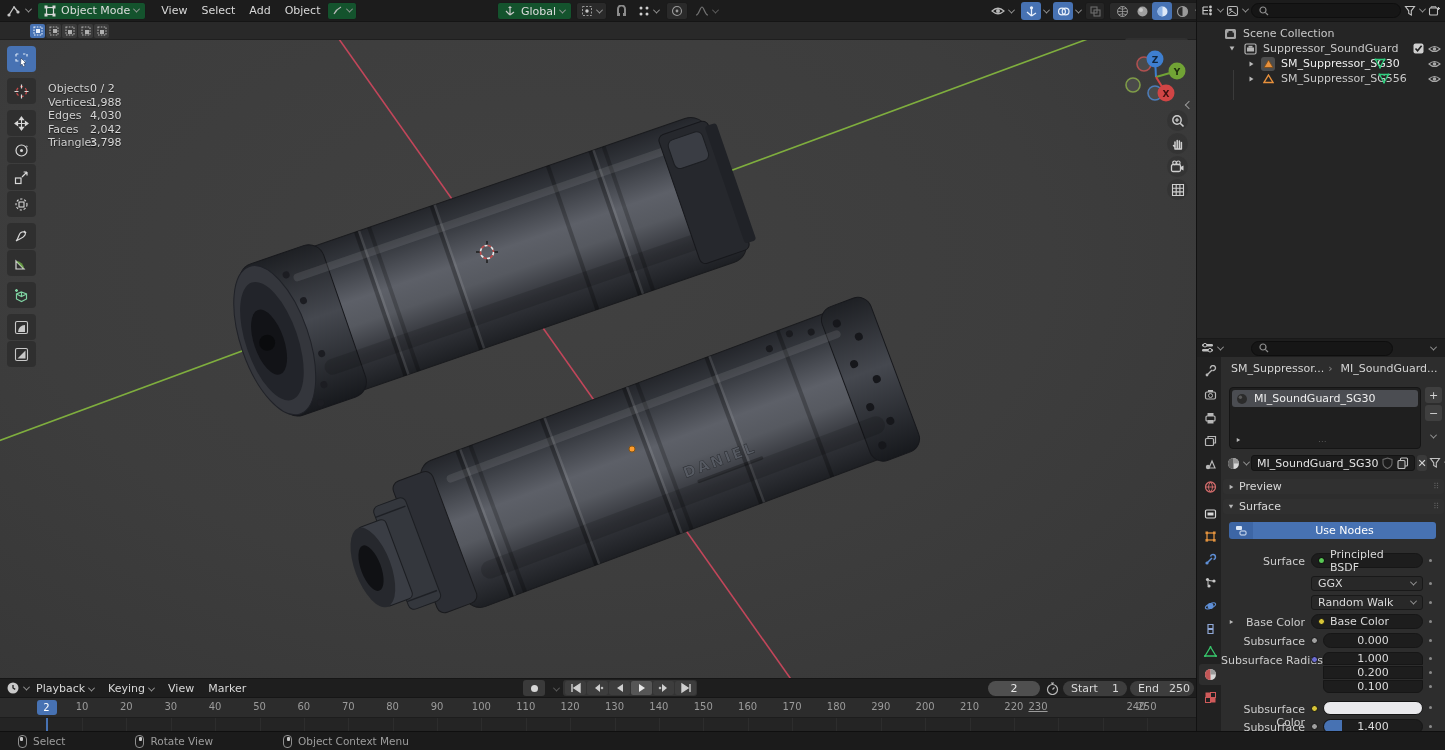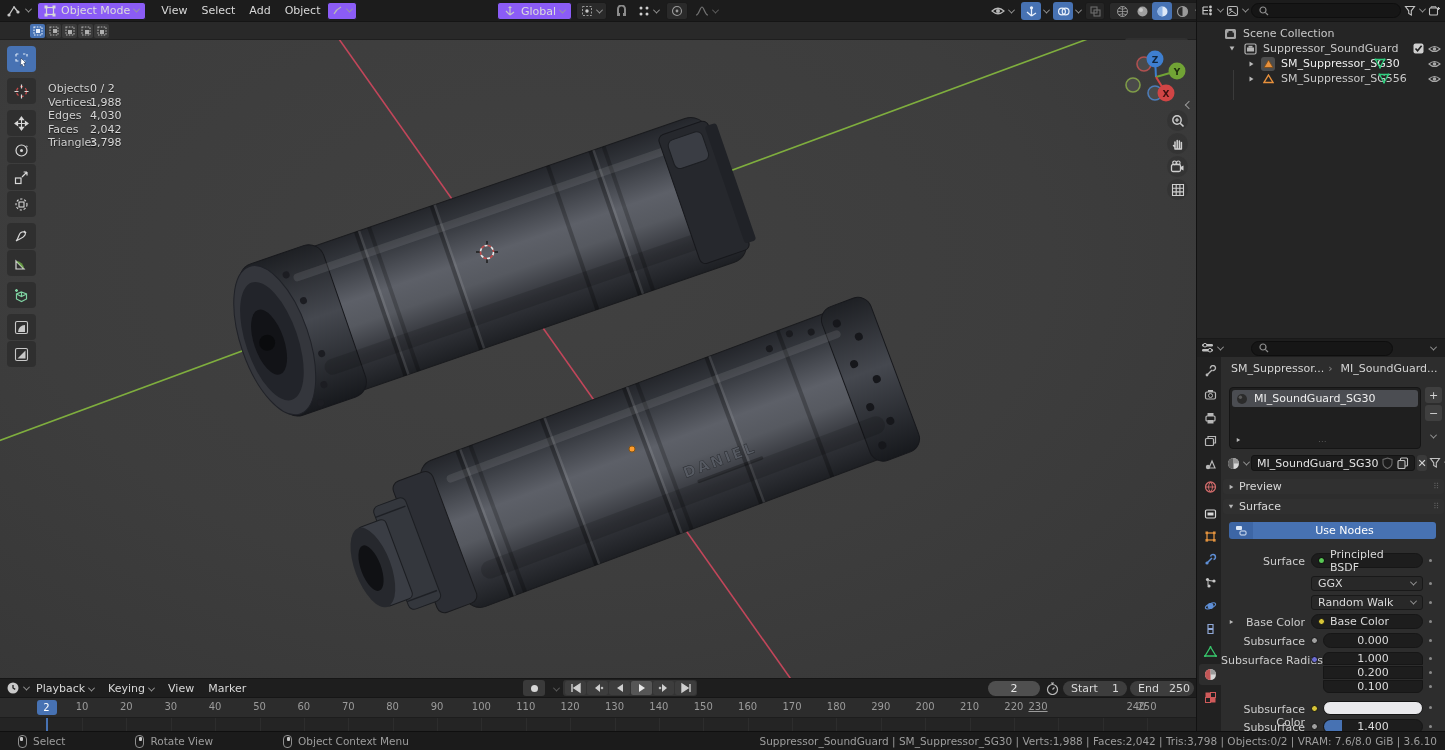--- a/index.html
+++ b/index.html
@@ -6,21 +6,21 @@
   *{box-sizing:border-box;}
   .app{position:relative;width:1445px;height:750px;background:#1c1c1c;overflow:hidden;
        font-family:"DejaVu Sans","Liberation Sans",sans-serif;font-size:11px;color:#d4d4d4;
        -webkit-font-smoothing:antialiased;}
   .abs{position:absolute;}
 
   
   .cv{display:inline-block;width:5px;height:5px;border-right:1.2px solid #9b9b9b;border-bottom:1.2px solid #9b9b9b;
       transform:rotate(45deg) translate(-1px,-1px);margin-left:4px;}
   .menu-item{padding:0 7px;line-height:22px;color:#d8d8d8;cursor:default;}
-  .dd{display:inline-flex;align-items:center;background:#8b5cf6;border:1px solid #1a1a1a;border-radius:3px;
+  .dd{display:inline-flex;align-items:center;background:#14532d;border:1px solid #1a1a1a;border-radius:3px;
       height:18px;padding:0 6px;color:#dcdcdc;}
   .ibtn{display:inline-flex;align-items:center;justify-content:center;border-radius:3px;height:18px;}
   .searchbox{display:flex;align-items:center;background:#161616;border:1px solid #0e0e0e;border-radius:9px;height:15px;padding:0 7px;gap:5px;}
   .dot-dec{position:absolute;width:3px;height:3px;border-radius:50%;background:#8a8a8a;}
 
   
   .vp-header{left:0;top:0;width:1196px;height:22px;background:#1c1c1c;display:flex;align-items:center;border-bottom:1px solid #151515;}
   .out-header{left:1196px;top:0;width:249px;height:22px;background:#1c1c1c;border-left:1px solid #121212;border-bottom:1px solid #151515;display:flex;align-items:center;padding:0 4px;gap:3px;}
   .hdr-center{position:absolute;left:497px;top:2px;display:flex;align-items:center;gap:4px;}
   .hdr-right{position:absolute;left:988px;top:2px;display:flex;align-items:center;gap:4px;}
@@ -1099,16 +1099,15 @@
           </span>
           <span>Rotate View</span>
         </span>
         <span class="hint">
           <span class="mouseico">
             <i style="right:1px"></i>
           </span>
           <span>Object Context Menu</span>
         </span>
       </div>
-    <div style="margin-left:auto;margin-right:8px">Suppressor_SoundGuard | SM_Suppressor_SG30 | Verts:1,988 | Faces:2,042 | Tris:3,798 | Objects:0/2 | VRAM: 7.6/8.0 GiB | 3.6.10</div>
   </div>
 
 </div>
 
 </body></html>

